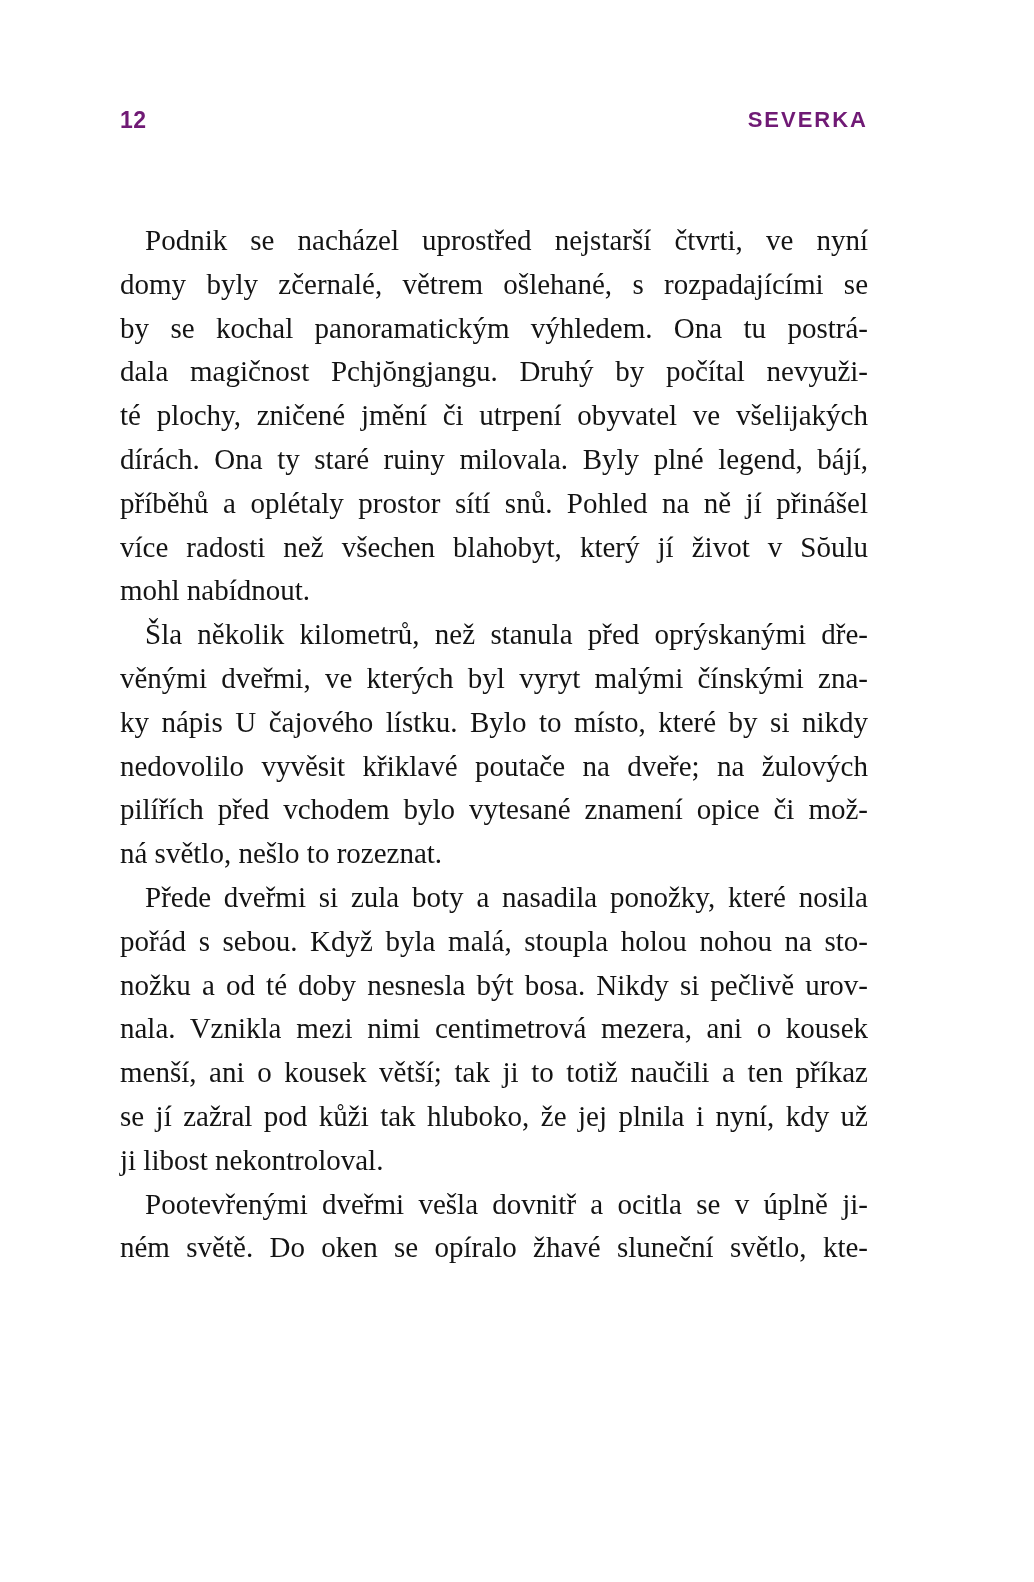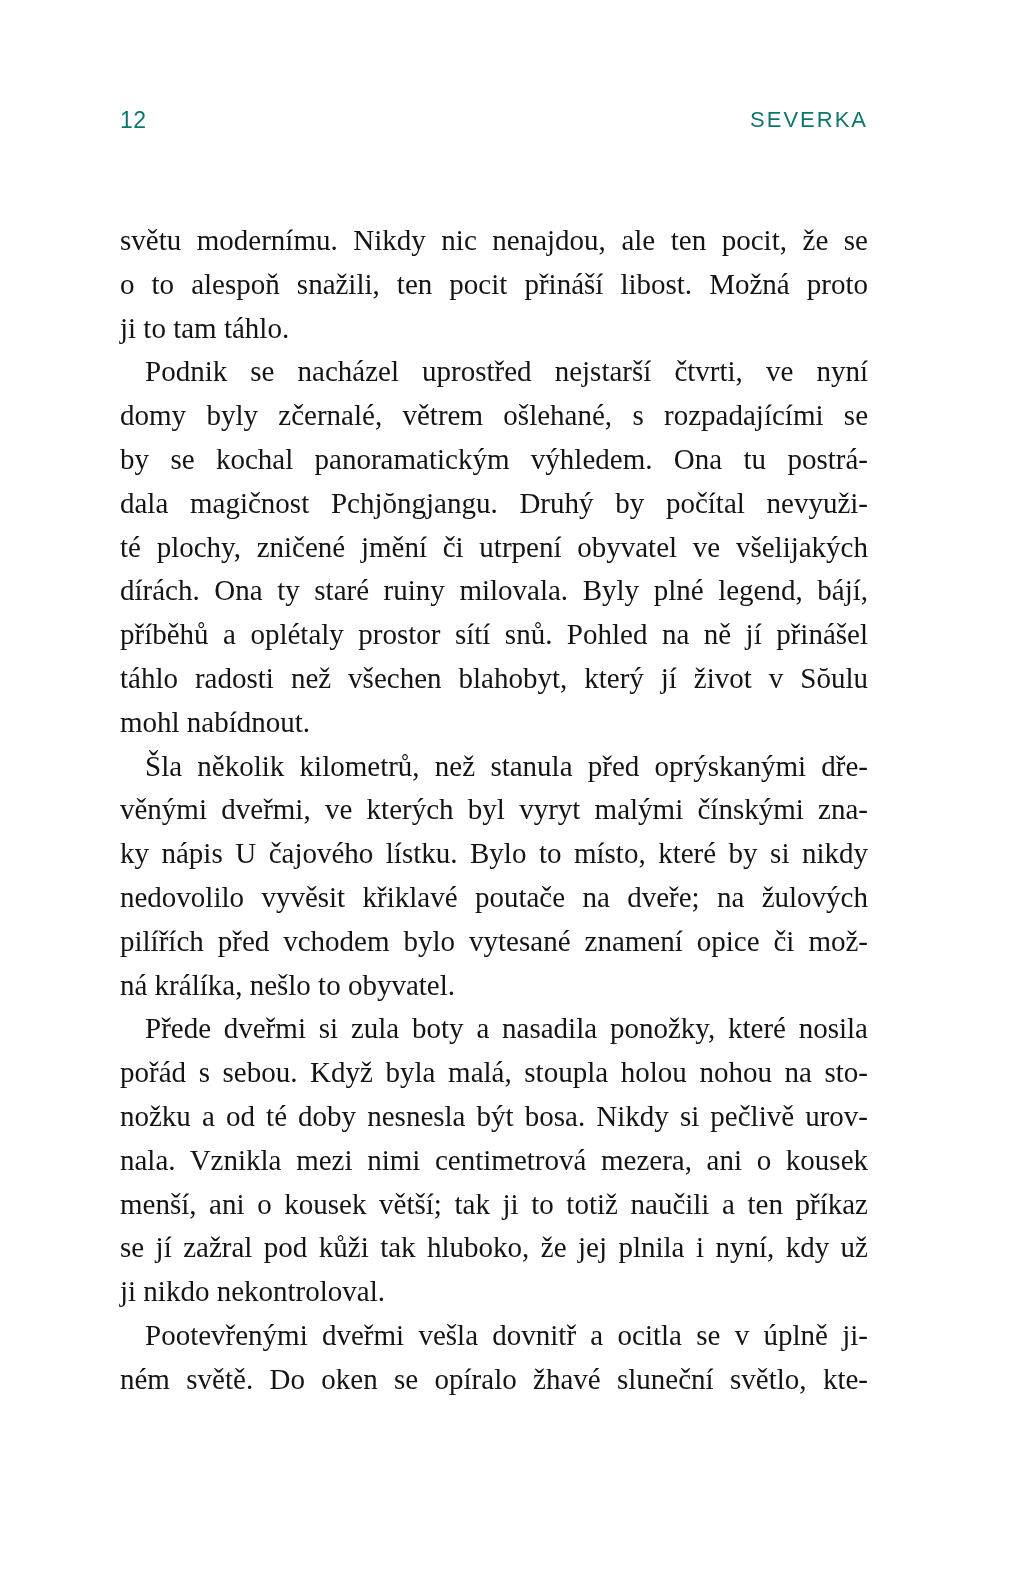--- a/index.html
+++ b/index.html
@@ -18,22 +18,22 @@
     inset: 0;
     background: #ffffff;
   }
   .running-header {
     position: absolute;
     left: 120px;
     top: 108px;
     width: 748px;
     height: 28px;
     font-family: "Liberation Sans", sans-serif;
-    font-weight: 400;
-    color: #0f766e;
+    font-weight: 700;
+    color: #701a75;
   }
   .page-number {
     position: absolute;
     left: 0;
     top: 0;
     font-size: 23px;
     line-height: 24px;
     letter-spacing: 0.5px;
   }
   .running-head {
@@ -73,50 +73,45 @@
 <body>
 
 <div class="page">
   <header class="running-header">
     <span class="page-number">12</span>
     <span class="running-head">SEVERKA</span>
   </header>
 
   <main class="text-block" id="text-block">
       <div class="paragraph">
-        <div class="line">světu modernímu. Nikdy nic nenajdou, ale ten pocit, že se</div>
-        <div class="line">o to alespoň snažili, ten pocit přináší libost. Možná proto</div>
-        <div class="line para-end">ji to tam táhlo.</div>
-      </div>
-      <div class="paragraph">
         <div class="line indent">Podnik se nacházel uprostřed nejstarší čtvrti, ve nyní</div>
         <div class="line">domy byly zčernalé, větrem ošlehané, s rozpadajícími se</div>
         <div class="line">by se kochal panoramatickým výhledem. Ona tu postrá-</div>
         <div class="line">dala magičnost Pchjŏngjangu. Druhý by počítal nevyuži-</div>
         <div class="line">té plochy, zničené jmění či utrpení obyvatel ve všelijakých</div>
         <div class="line">dírách. Ona ty staré ruiny milovala. Byly plné legend, bájí,</div>
         <div class="line">příběhů a oplétaly prostor sítí snů. Pohled na ně jí přinášel</div>
-        <div class="line">táhlo radosti než všechen blahobyt, který jí život v Sŏulu</div>
+        <div class="line">více radosti než všechen blahobyt, který jí život v Sŏulu</div>
         <div class="line para-end">mohl nabídnout.</div>
       </div>
       <div class="paragraph">
         <div class="line indent">Šla několik kilometrů, než stanula před oprýskanými dře-</div>
         <div class="line">věnými dveřmi, ve kterých byl vyryt malými čínskými zna-</div>
         <div class="line">ky nápis U čajového lístku. Bylo to místo, které by si nikdy</div>
         <div class="line">nedovolilo vyvěsit křiklavé poutače na dveře; na žulových</div>
         <div class="line">pilířích před vchodem bylo vytesané znamení opice či mož-</div>
-        <div class="line para-end">ná králíka, nešlo to obyvatel.</div>
+        <div class="line para-end">ná světlo, nešlo to rozeznat.</div>
       </div>
       <div class="paragraph">
         <div class="line indent">Přede dveřmi si zula boty a nasadila ponožky, které nosila</div>
         <div class="line">pořád s sebou. Když byla malá, stoupla holou nohou na sto-</div>
         <div class="line">nožku a od té doby nesnesla být bosa. Nikdy si pečlivě urov-</div>
         <div class="line">nala. Vznikla mezi nimi centimetrová mezera, ani o kousek</div>
         <div class="line">menší, ani o kousek větší; tak ji to totiž naučili a ten příkaz</div>
         <div class="line">se jí zažral pod kůži tak hluboko, že jej plnila i nyní, kdy už</div>
-        <div class="line para-end">ji nikdo nekontroloval.</div>
+        <div class="line para-end">ji libost nekontroloval.</div>
       </div>
       <div class="paragraph">
         <div class="line indent">Pootevřenými dveřmi vešla dovnitř a ocitla se v úplně ji-</div>
         <div class="line">ném světě. Do oken se opíralo žhavé sluneční světlo, kte-</div>
       </div>
     </main>
 </div>
 
 </body></html>

